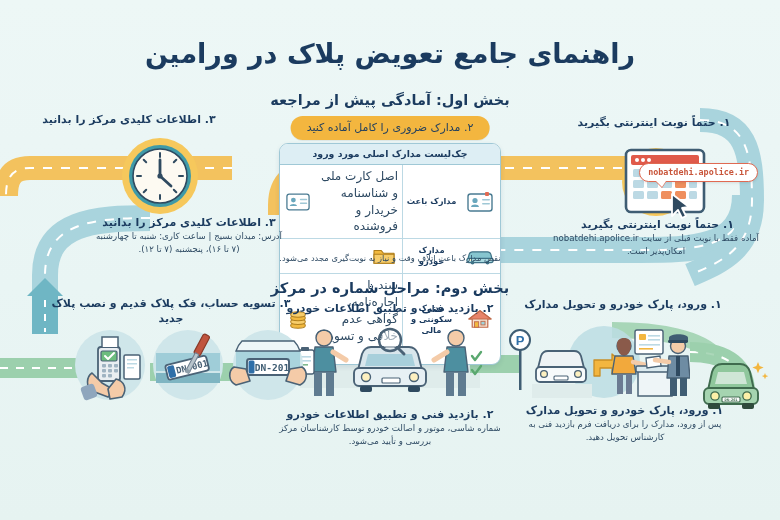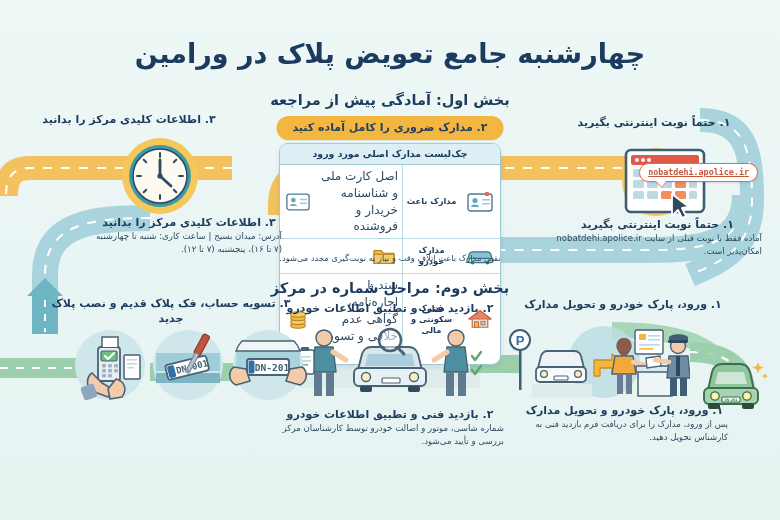--- a/index.html
+++ b/index.html
@@ -39,27 +39,28 @@
   .step-head {
     font-size: 11px;
     font-weight: bold;
     color: #1b3b5f;
     text-align: center;
     line-height: 1.35;
   }
   .step-cap {
     font-size: 8.6px;
     color: #2e4a63;
+    text-align: center;
     line-height: 1.55;
   }
   .banner {
     background: #f3b63f;
     color: #23405e;
     font-size: 11px;
-    font-weight: bold;
+    font-weight: normal;
     border-radius: 13px;
     padding: 5px 16px 6px;
     text-align: center;
     white-space: nowrap;
     box-shadow: 0 1px 0 rgba(0,0,0,.06);
   }
 
   
   .card {
     background: #ffffff;
@@ -178,21 +179,21 @@
       <path d="M 690 352 C 730 352 745 370 745 392" fill="none" stroke="#9cd0ad" stroke-width="20"></path>
       <path d="M 690 352 C 730 352 745 370 745 392" stroke="#ffffff" stroke-width="2" stroke-dasharray="8 8" fill="none"></path>
       <path d="M 612 330 C 660 330 700 338 716 356" fill="none" stroke="#9cd0ad" stroke-width="16" opacity="0.85"></path>
 
       <path d="M 745 195 L 745 196" fill="none" stroke="#a9d4dd" stroke-width="26"></path>
       <path d="M 700 120 C 745 120 752 150 752 200 C 752 250 720 262 690 275" fill="none" stroke="#a9d4dd" stroke-width="24"></path>
       <path d="M 700 120 C 745 120 752 150 752 200 C 752 250 720 262 690 275" stroke="#ffffff" stroke-width="2" stroke-dasharray="9 9" fill="none"></path>
     </g>
   </svg>
 
-  <div class="abs title">چهارشنبه جامع تعویض پلاک در ورامین</div>
+  <div class="abs title">راهنمای جامع تعویض پلاک در ورامین</div>
 
   <div class="abs section-head" style="left:0;right:0;top:92px;">بخش اول: آمادگی پیش از مراجعه</div>
 
   <div class="abs" style="left:50%;top:116px;transform:translateX(-50%);">
     <div class="banner">۲. مدارک ضروری را کامل آماده کنید</div>
   </div>
 
   <div class="abs card" style="left:50%;top:143px;transform:translateX(-50%);">
     <div class="card-title">چک‌لیست مدارک اصلی مورد ورود</div>
 
@@ -288,21 +289,21 @@
         <rect x="57" y="53" width="11" height="8" rx="1.5"></rect>
         <rect x="99" y="53" width="8" height="8" rx="1.5"></rect>
       </g>
       <rect x="85" y="42" width="11" height="8" rx="1.5" fill="#ef8f5e"></rect>
       <rect x="71" y="53" width="11" height="8" rx="1.5" fill="#ef8f5e"></rect>
       <rect x="85" y="53" width="11" height="8" rx="1.5" fill="#ef8f5e"></rect>
       <path d="M82 56 L82 78 L88 72 L92 80 L96 78 L92 70 L99 69 Z" fill="#2f4a60" stroke="#ffffff" stroke-width="1.8" stroke-linejoin="round"></path>
     </svg>
   </div>
 
-  <div class="abs tooltip" style="right:22px;top:163px;text-decoration:underline;">nobatdehi.apolice.ir</div>
+  <div class="abs tooltip" style="right:22px;top:163px;">nobatdehi.apolice.ir</div>
 
   <div class="abs step-head" style="right:10px;top:218px;width:225px;">۱. حتماً نوبت اینترنتی بگیرید</div>
   <div class="abs step-cap" style="right:18px;top:232px;width:212px;">آماده فقط با نوبت قبلی از سایت nobatdehi.apolice.ir امکان‌پذیر است.</div>
 
   <div class="abs step-head" style="left:14px;top:113px;width:230px;">۳. اطلاعات کلیدی مرکز را بدانید</div>
 
   <div class="abs" style="left:118px;top:134px;">
     <svg width="84" height="84" viewBox="0 0 84 84">
       <circle cx="42" cy="42" r="38" fill="#f6c85c"></circle>
       <circle cx="42" cy="42" r="31" fill="#3f9aa8"></circle>

